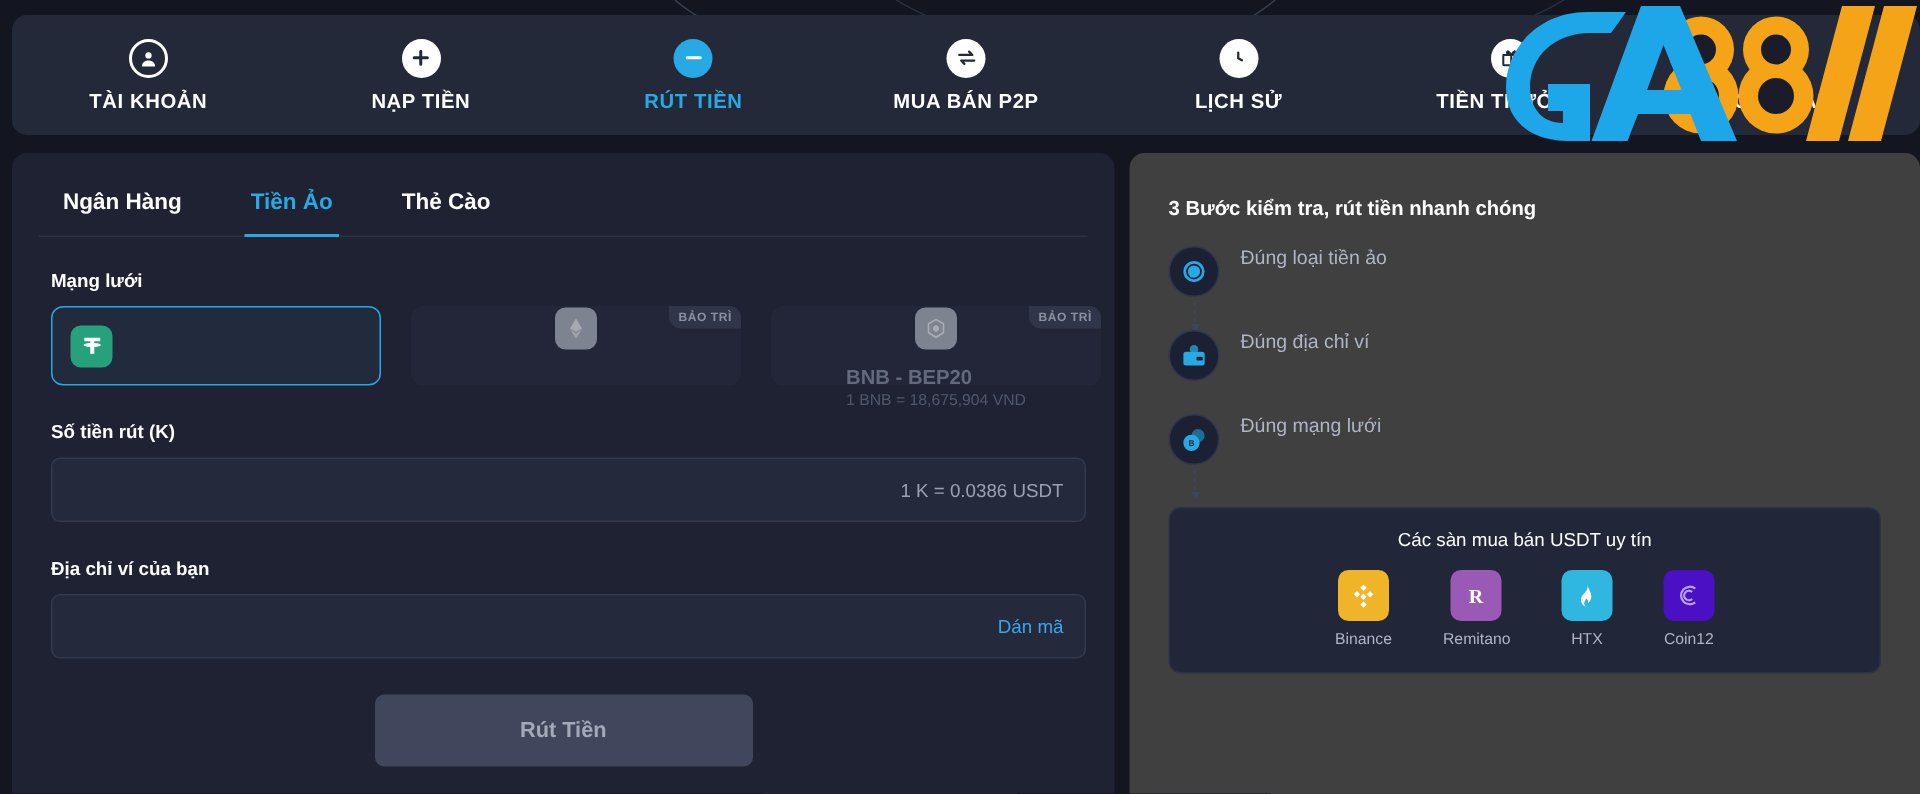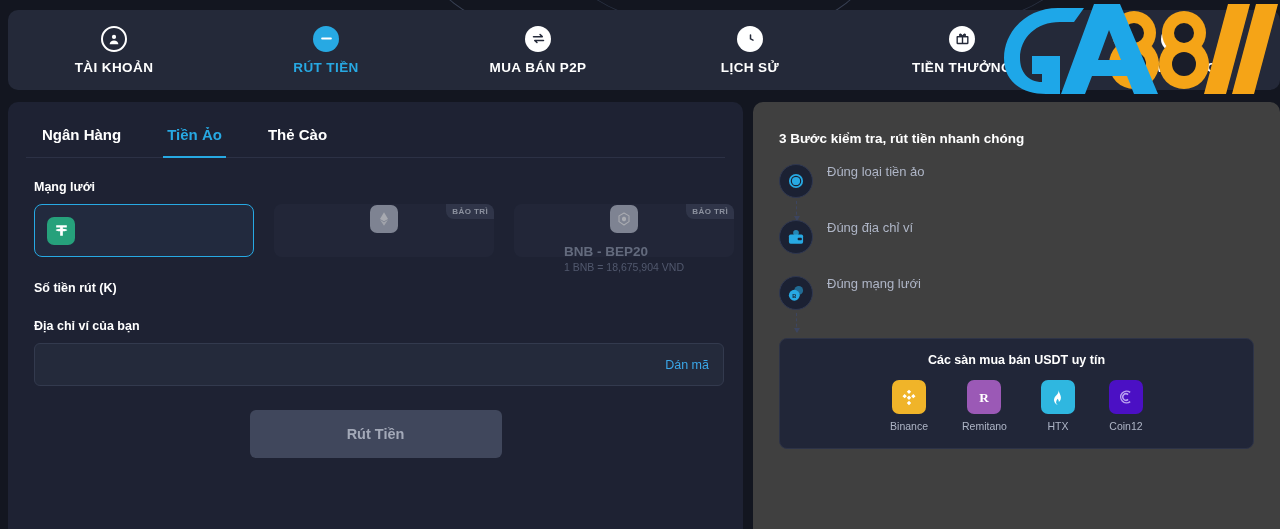--- a/index.html
+++ b/index.html
@@ -152,21 +152,21 @@
     border-left:3.5px solid transparent; border-right:3.5px solid transparent;
     border-top:5px solid #3c4560;
   }
   .step-txt { font-size:13px; color:#aeb5c6; }
 
   .ex-box {
     margin:24px 0 0 26px; width:475px;
     background:#212638; border:1px solid #2d3347; border-radius:8px;
     padding:14px 0 16px 0;
   }
-  .ex-title { text-align:center; font-size:12.5px; font-weight:700; color:#ffffff; }
+  .ex-title { text-align:center; font-size:12.5px; font-weight:400; color:#ffffff; }
   .ex-row { display:flex; justify-content:center; gap:34px; margin-top:13px; }
   .ex-item { display:flex; flex-direction:column; align-items:center; gap:6px; cursor:pointer; }
   .ex-ic {
     width:34px; height:34px; border-radius:7px;
     display:flex; align-items:center; justify-content:center;
   }
   .ex-ic.binance  { background:#f0b429; }
   .ex-ic.remitano { background:#9b59b6; }
   .ex-ic.htx      { background:#2fb7e0; }
   .ex-ic.coin12   { background:#4b10c4; }
@@ -191,20 +191,28 @@
     <div class="nav-item">
       <span class="nav-ic ring">
         <svg width="14" height="14" viewBox="0 0 24 24" fill="#fff">
           <circle cx="12" cy="8.5" r="3.6"></circle>
           <path d="M4.5 21c0-4.2 3.5-6.6 7.5-6.6s7.5 2.4 7.5 6.6z"></path>
         </svg>
       </span>
       <span class="nav-label">TÀI KHOẢN</span>
     </div>
 
+    <div class="nav-item">
+      <span class="nav-ic white">
+        <svg width="15" height="15" viewBox="0 0 24 24" fill="none" stroke="#242939" stroke-width="3.2" stroke-linecap="round">
+          <path d="M12 5v14M5 12h14"></path>
+        </svg>
+      </span>
+      <span class="nav-label">NẠP TIỀN</span>
+    </div>
 
     <div class="nav-item active">
       <span class="nav-ic blue">
         <svg width="15" height="15" viewBox="0 0 24 24" fill="none" stroke="#fff" stroke-width="3.2" stroke-linecap="round">
           <path d="M5 12h14"></path>
         </svg>
       </span>
       <span class="nav-label">RÚT TIỀN</span>
     </div>
 
@@ -285,20 +293,23 @@
           </svg>
         </span>
         <span class="net-txt">
           <span class="net-name">BNB - BEP20</span>
           <span class="net-rate">1 BNB = 18,675,904 VND</span>
         </span>
       </div>
     </div>
 
     <div class="field-label">Số tiền rút (K)</div>
+    <div class="field-box">
+      <span class="field-hint">1 K = 0.0386 USDT</span>
+    </div>
 
     <div class="field-label">Địa chỉ ví của bạn</div>
     <div class="field-box">
       <span class="field-action">Dán mã</span>
     </div>
 
     <div class="submit-wrap">
       <button class="submit-btn" disabled="">Rút Tiền</button>
     </div>
   </div>

